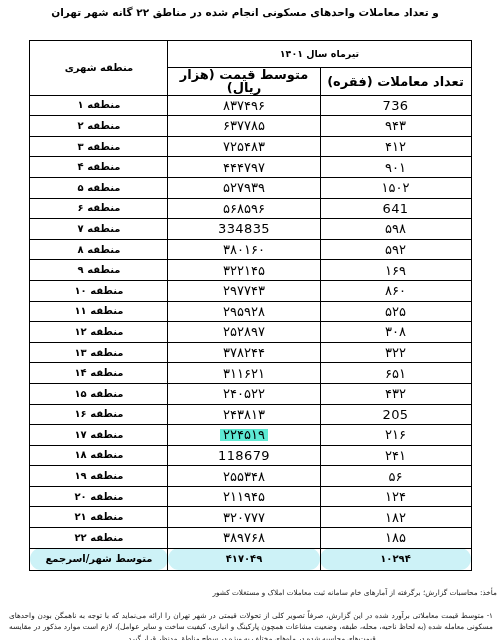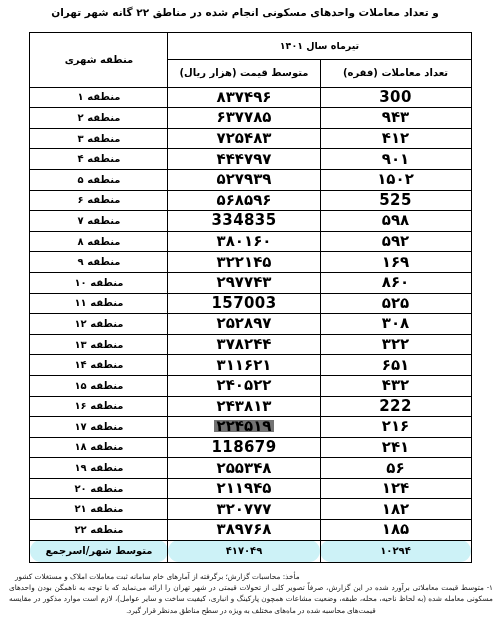--- a/index.html
+++ b/index.html
@@ -33,21 +33,21 @@
     font-weight: bold;
     line-height: 1.2;
     padding: 6px 12px 5px 0;
     letter-spacing: 0;
     white-space: nowrap;
   }
 
   
   .table-wrap {
     width: 441px;
-    margin: 8px auto;
+    margin: 16px auto;
     position: relative;
   }
 
   table.data-table {
     border-collapse: collapse;
     table-layout: fixed;
     width: 441px;
     border: 1.3px solid #000;
     background: #fff;
   }
@@ -80,37 +80,37 @@
   thead th.period-head {
     height: 26px;
     font-size: 9.5px;
   }
   thead th.region-head {
     height: 54px;
     font-size: 10px;
   }
   thead th.sub-head {
     height: 27px;
-    font-size: 10px;
+    font-size: 13px;
   }
 
   
   tbody td.region-cell {
     font-size: 10px;
     font-weight: bold;
   }
   tbody td.num-cell {
-    font-size: 15px;
-    font-weight: bold;
+    font-size: 13px;
+    font-weight: normal;
     letter-spacing: 0.4px;
   }
 
   
   tbody td.num-cell .hl {
-    background: #737373;
+    background: #5eead4;
     padding: 0 3px;
     display: inline-block;
     line-height: 12px;
   }
 
   
   tr.total-row td {
     background: #cdf2f7;
     font-size: 10px;
     font-weight: bold;
@@ -123,23 +123,23 @@
   .footnotes {
     width: 492px;
     margin: 5px auto 0 auto;
     font-size: 7.3px;
     line-height: 1.55;
     color: #1a1a1a;
     text-align: justify;
     font-weight: normal;
   }
   .fn-source {
-    text-align: left;
+    text-align: right;
     font-size: 7.3px;
-    margin-bottom: 0;
+    margin-bottom: 12px;
     padding-left: 10px;
   }
   .fn-note {
     text-align: justify;
     text-align-last: center;
     font-size: 7.3px;
     padding: 0 4px;
     font-family: Liberation Serif, serif;
   }
 </style>
@@ -162,21 +162,21 @@
           <th class="period-head" colspan="2">تیرماه سال ۱۴۰۱</th>
           <th class="region-head" rowspan="2">منطقه شهری</th>
         </tr>
         <tr>
           <th class="sub-head">تعداد معاملات (فقره)</th>
           <th class="sub-head">متوسط قیمت (هزار ریال)</th>
         </tr>
       </thead>
       <tbody id="table-body">
           <tr>
-            <td class="num-cell">300</td>
+            <td class="num-cell">736</td>
             <td class="num-cell">۸۳۷۴۹۶</td>
             <td class="region-cell">منطقه ۱</td>
           </tr>
           <tr>
             <td class="num-cell">۹۴۳</td>
             <td class="num-cell">۶۳۷۷۸۵</td>
             <td class="region-cell">منطقه ۲</td>
           </tr>
           <tr>
             <td class="num-cell">۴۱۲</td>
@@ -187,21 +187,21 @@
             <td class="num-cell">۹۰۱</td>
             <td class="num-cell">۴۴۴۷۹۷</td>
             <td class="region-cell">منطقه ۴</td>
           </tr>
           <tr>
             <td class="num-cell">۱۵۰۲</td>
             <td class="num-cell">۵۲۷۹۳۹</td>
             <td class="region-cell">منطقه ۵</td>
           </tr>
           <tr>
-            <td class="num-cell">525</td>
+            <td class="num-cell">641</td>
             <td class="num-cell">۵۶۸۵۹۶</td>
             <td class="region-cell">منطقه ۶</td>
           </tr>
           <tr>
             <td class="num-cell">۵۹۸</td>
             <td class="num-cell">334835</td>
             <td class="region-cell">منطقه ۷</td>
           </tr>
           <tr>
             <td class="num-cell">۵۹۲</td>
@@ -213,21 +213,21 @@
             <td class="num-cell">۳۲۲۱۴۵</td>
             <td class="region-cell">منطقه ۹</td>
           </tr>
           <tr>
             <td class="num-cell">۸۶۰</td>
             <td class="num-cell">۲۹۷۷۴۳</td>
             <td class="region-cell">منطقه ۱۰</td>
           </tr>
           <tr>
             <td class="num-cell">۵۲۵</td>
-            <td class="num-cell">157003</td>
+            <td class="num-cell">۲۹۵۹۲۸</td>
             <td class="region-cell">منطقه ۱۱</td>
           </tr>
           <tr>
             <td class="num-cell">۳۰۸</td>
             <td class="num-cell">۲۵۲۸۹۷</td>
             <td class="region-cell">منطقه ۱۲</td>
           </tr>
           <tr>
             <td class="num-cell">۳۲۲</td>
             <td class="num-cell">۳۷۸۲۴۴</td>
@@ -237,21 +237,21 @@
             <td class="num-cell">۶۵۱</td>
             <td class="num-cell">۳۱۱۶۲۱</td>
             <td class="region-cell">منطقه ۱۴</td>
           </tr>
           <tr>
             <td class="num-cell">۴۳۲</td>
             <td class="num-cell">۲۴۰۵۲۲</td>
             <td class="region-cell">منطقه ۱۵</td>
           </tr>
           <tr>
-            <td class="num-cell">222</td>
+            <td class="num-cell">205</td>
             <td class="num-cell">۲۴۳۸۱۳</td>
             <td class="region-cell">منطقه ۱۶</td>
           </tr>
           <tr>
             <td class="num-cell">۲۱۶</td>
             <td class="num-cell"><span class="hl">۲۲۴۵۱۹</span></td>
             <td class="region-cell">منطقه ۱۷</td>
           </tr>
           <tr>
             <td class="num-cell">۲۴۱</td>

